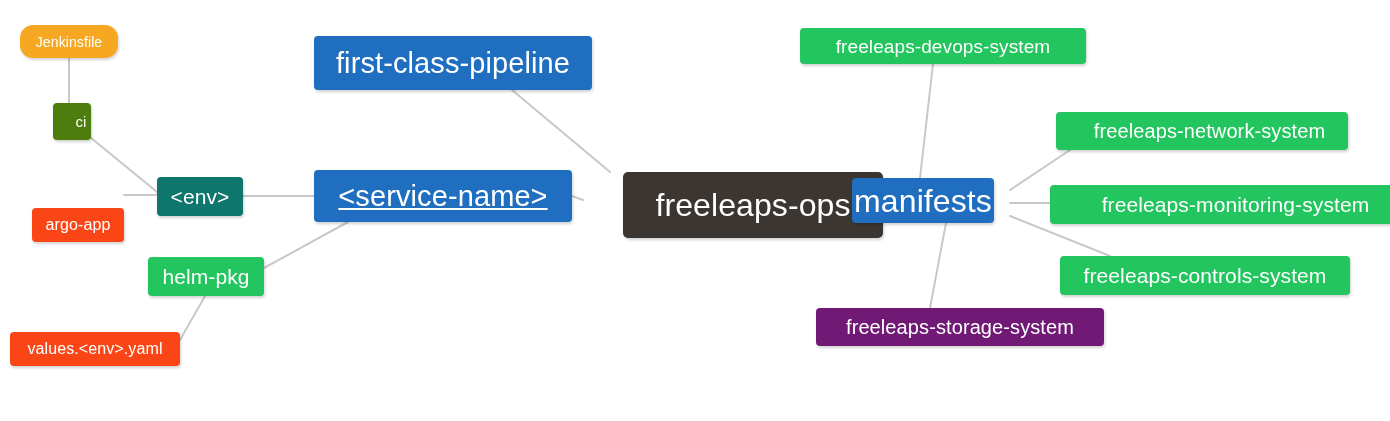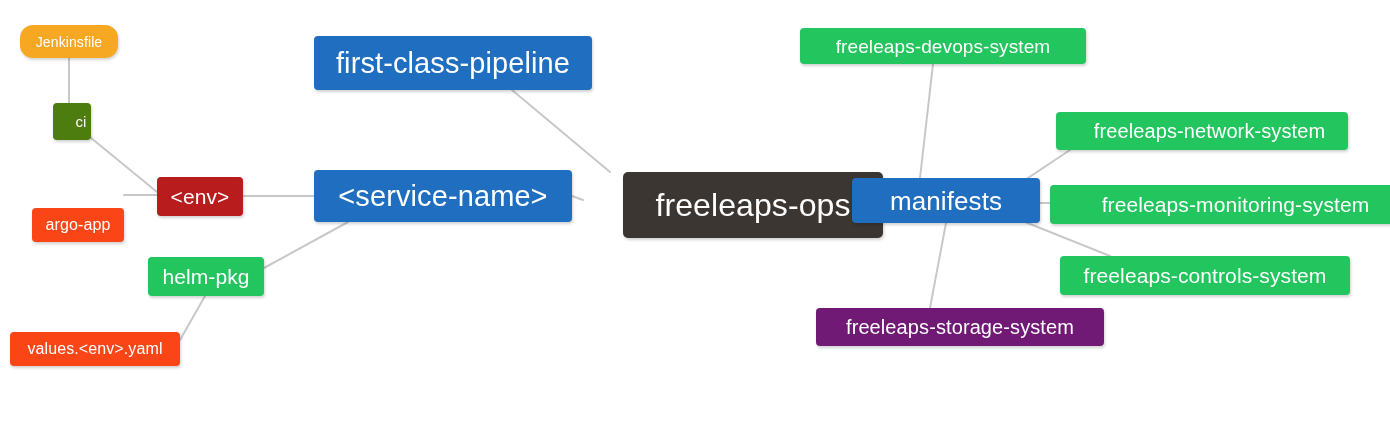--- a/index.html
+++ b/index.html
@@ -64,26 +64,26 @@
       <line x1="920" y1="178" x2="933" y2="64" stroke="#c8c8c8" stroke-width="2" stroke-linecap="round"></line>
       <line x1="1010" y1="190" x2="1070" y2="150" stroke="#c8c8c8" stroke-width="2" stroke-linecap="round"></line>
       <line x1="1010" y1="203" x2="1050" y2="203" stroke="#c8c8c8" stroke-width="2" stroke-linecap="round"></line>
       <line x1="1010" y1="216" x2="1110" y2="256" stroke="#c8c8c8" stroke-width="2" stroke-linecap="round"></line>
       <line x1="946" y1="223" x2="930" y2="308" stroke="#c8c8c8" stroke-width="2" stroke-linecap="round"></line>
     </svg>
   <div id="node-layer">
       <div class="node" style="left: 20px; top: 25px; width: 98px; height: 33px; background: rgb(247, 168, 35); font-size: 14px; border-radius: 13px;">Jenkinsfile</div>
       <div class="node" style="left: 53px; top: 103px; width: 16px; height: 37px; background: #4d7c0f; font-size: 15px; padding-left: 28px;">ci</div>
       <div class="node" style="left: 32px; top: 177px; width: 92px; height: 34px; background: rgb(250, 70, 22); font-size: 16px; margin-top: 31px;">argo-app</div>
-      <div class="node" style="left: 157px; top: 177px; width: 86px; height: 39px; background: #b91c1c; font-size: 21px;">&lt;env&gt;</div>
+      <div class="node" style="left: 157px; top: 177px; width: 86px; height: 39px; background: #0f766e; font-size: 21px;">&lt;env&gt;</div>
       <div class="node" style="left: 148px; top: 257px; width: 116px; height: 39px; background: rgb(34, 197, 94); font-size: 21px;">helm-pkg</div>
       <div class="node" style="left: 10px; top: 332px; width: 170px; height: 34px; background: rgb(250, 70, 22); font-size: 16px;">values.&lt;env&gt;.yaml</div>
-      <div class="node" style="left: 314px; top: 170px; width: 258px; height: 52px; background: rgb(31, 110, 191); font-size: 29px;">&lt;service-name&gt;</div>
+      <div class="node" style="left: 314px; top: 170px; width: 258px; height: 52px; background: rgb(31, 110, 191); font-size: 29px; text-decoration: underline;">&lt;service-name&gt;</div>
       <div class="node" style="left: 314px; top: 36px; width: 278px; height: 54px; background: rgb(31, 110, 191); font-size: 29px;">first-class-pipeline</div>
       <div class="node node-root" style="left: 583px; top: 172px; width: 260px; height: 66px; background: rgb(59, 54, 50); font-size: 32px; margin-left: 40px;">freeleaps-ops</div>
-      <div class="node" style="left: 852px; top: 178px; width: 188px; height: 45px; background: rgb(31, 110, 191); font-size: 26px;">manifests</div>
+      <div class="node" style="left: 852px; top: 178px; width: 142px; height: 45px; background: rgb(31, 110, 191); font-size: 32px;">manifests</div>
       <div class="node" style="left: 800px; top: 28px; width: 286px; height: 36px; background: rgb(34, 197, 94); font-size: 19px;">freeleaps-devops-system</div>
       <div class="node" style="left: 1056px; top: 112px; width: 292px; height: 38px; background: rgb(34, 197, 94); font-size: 20px; padding-left: 25px;">freeleaps-network-system</div>
       <div class="node" style="left: 1050px; top: 185px; width: 371px; height: 39px; background: rgb(34, 197, 94); font-size: 21px;">freeleaps-monitoring-system</div>
       <div class="node" style="left: 1060px; top: 256px; width: 290px; height: 39px; background: rgb(34, 197, 94); font-size: 21px;">freeleaps-controls-system</div>
       <div class="node" style="left: 816px; top: 308px; width: 288px; height: 38px; background: #701a75; font-size: 20px; text-align: right;">freeleaps-storage-system</div>
     </div>
 </div>
 
 </body></html>

